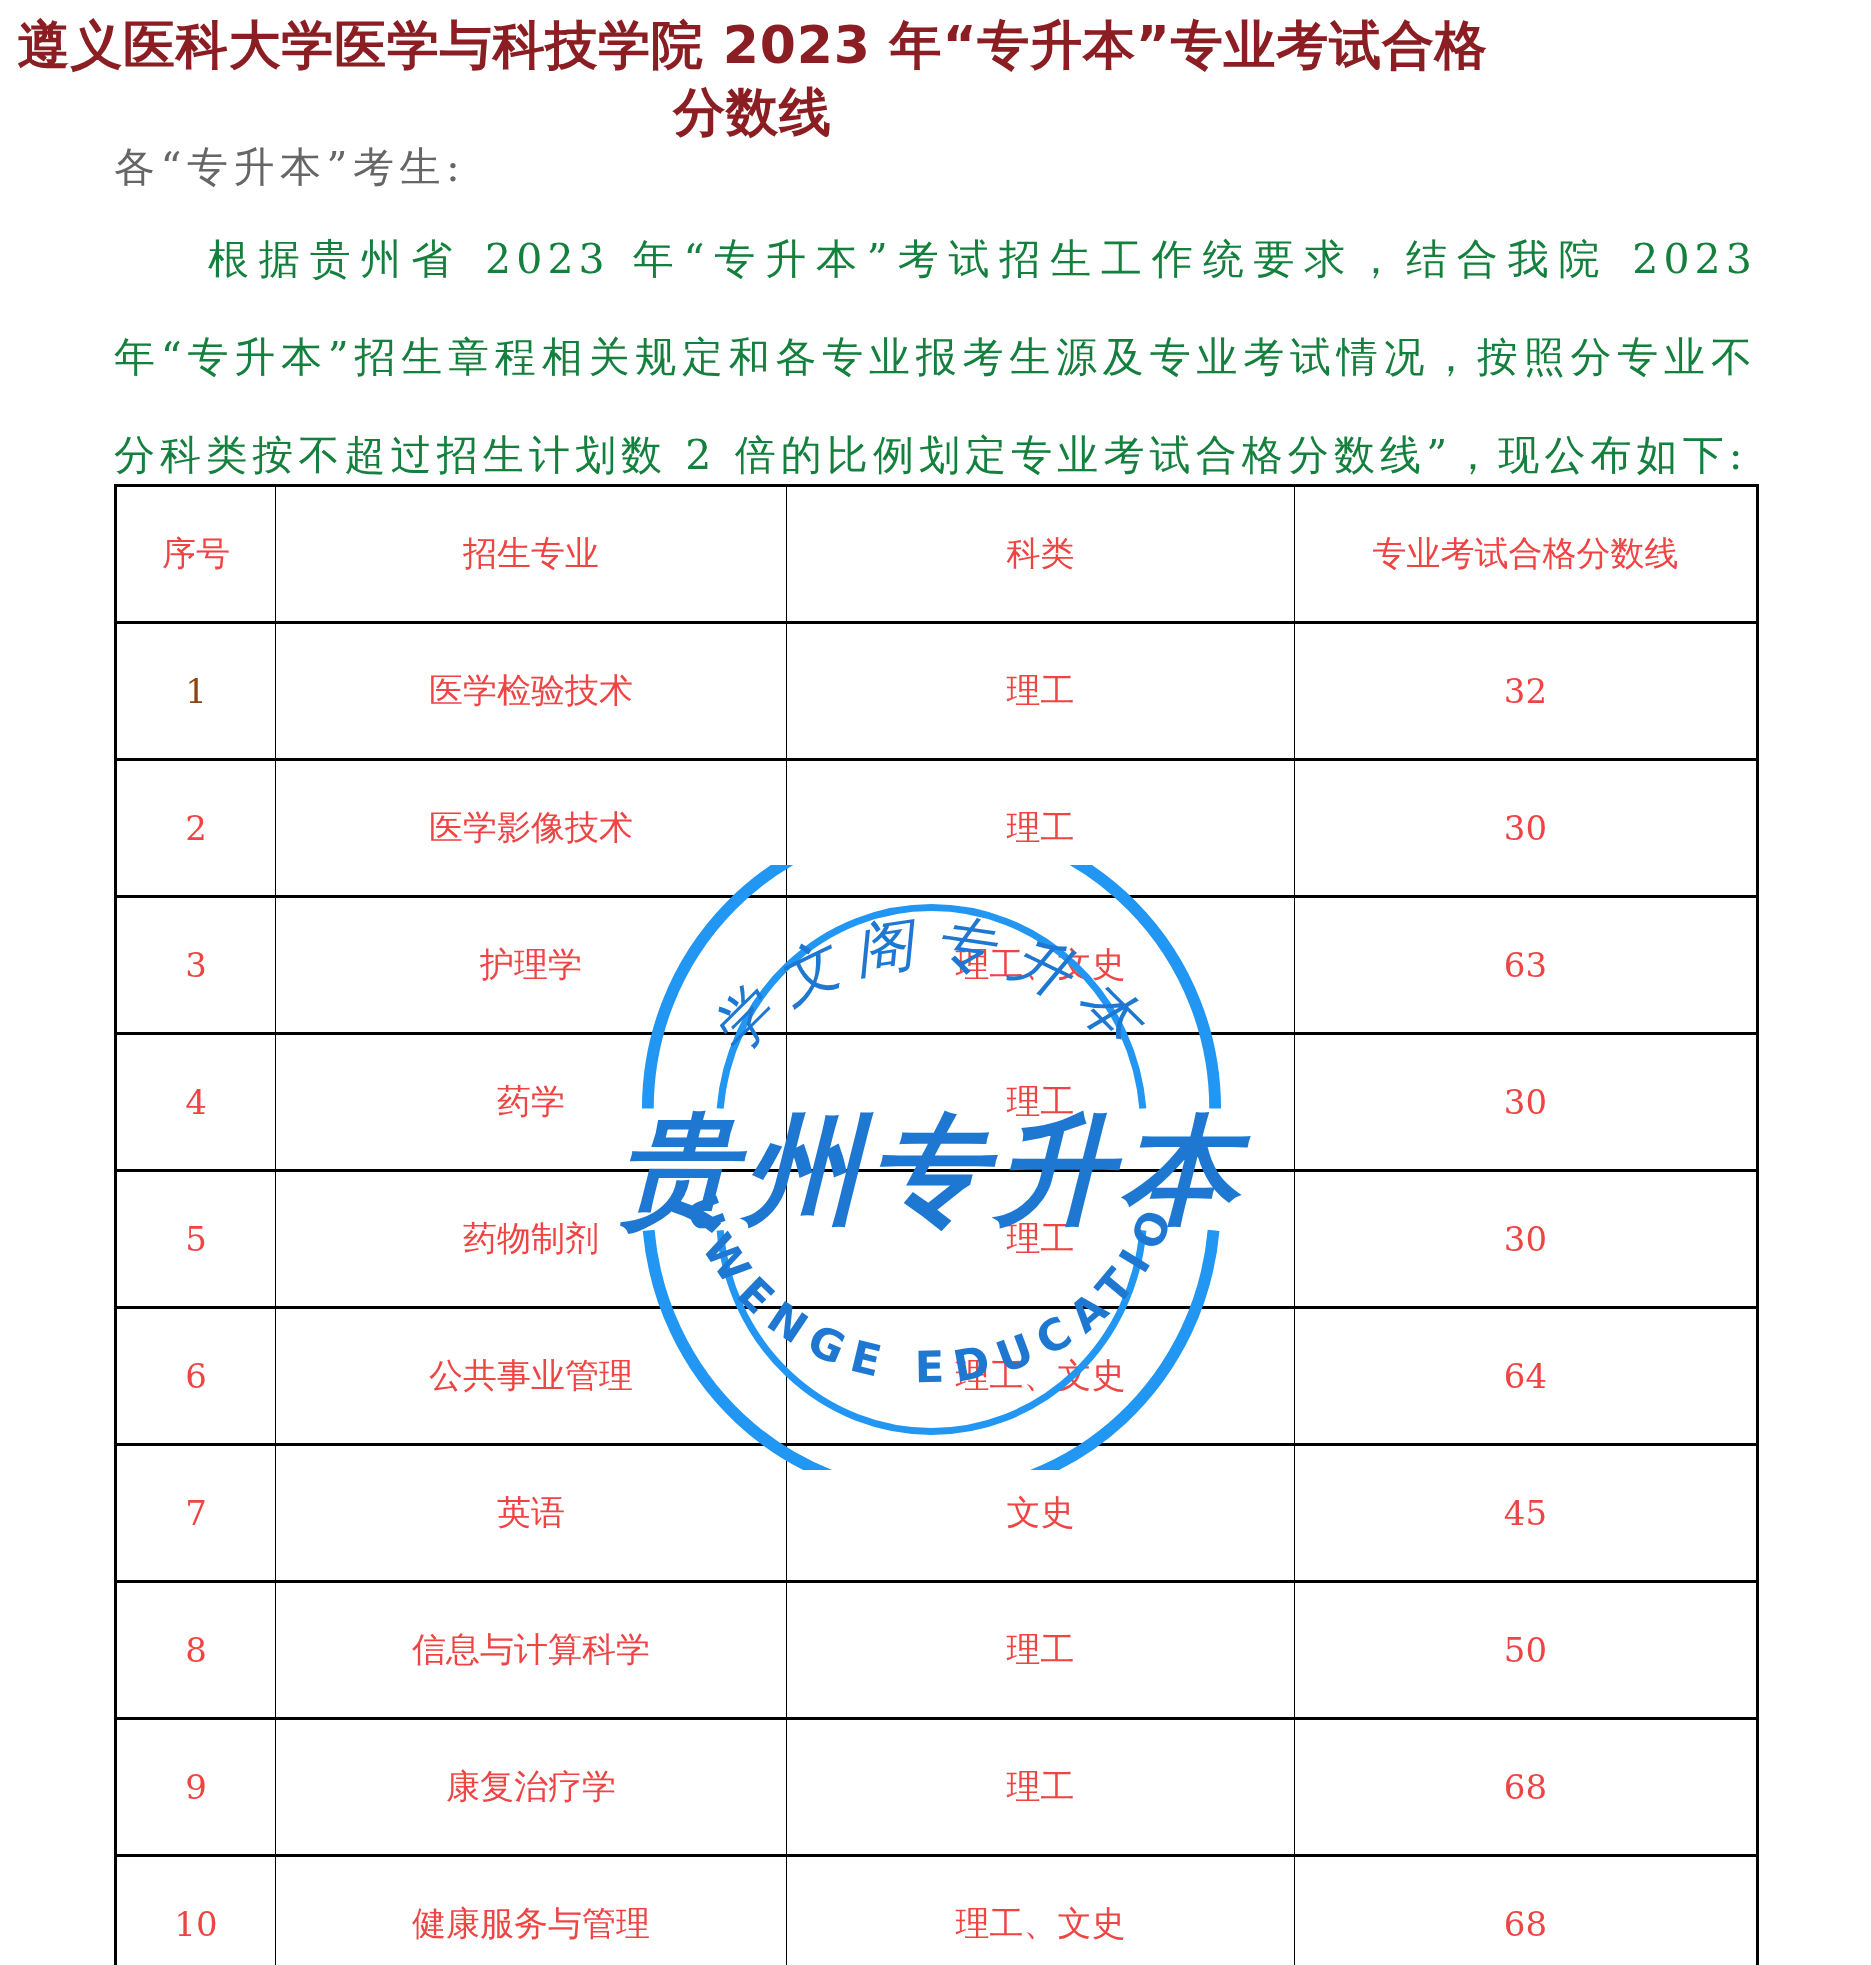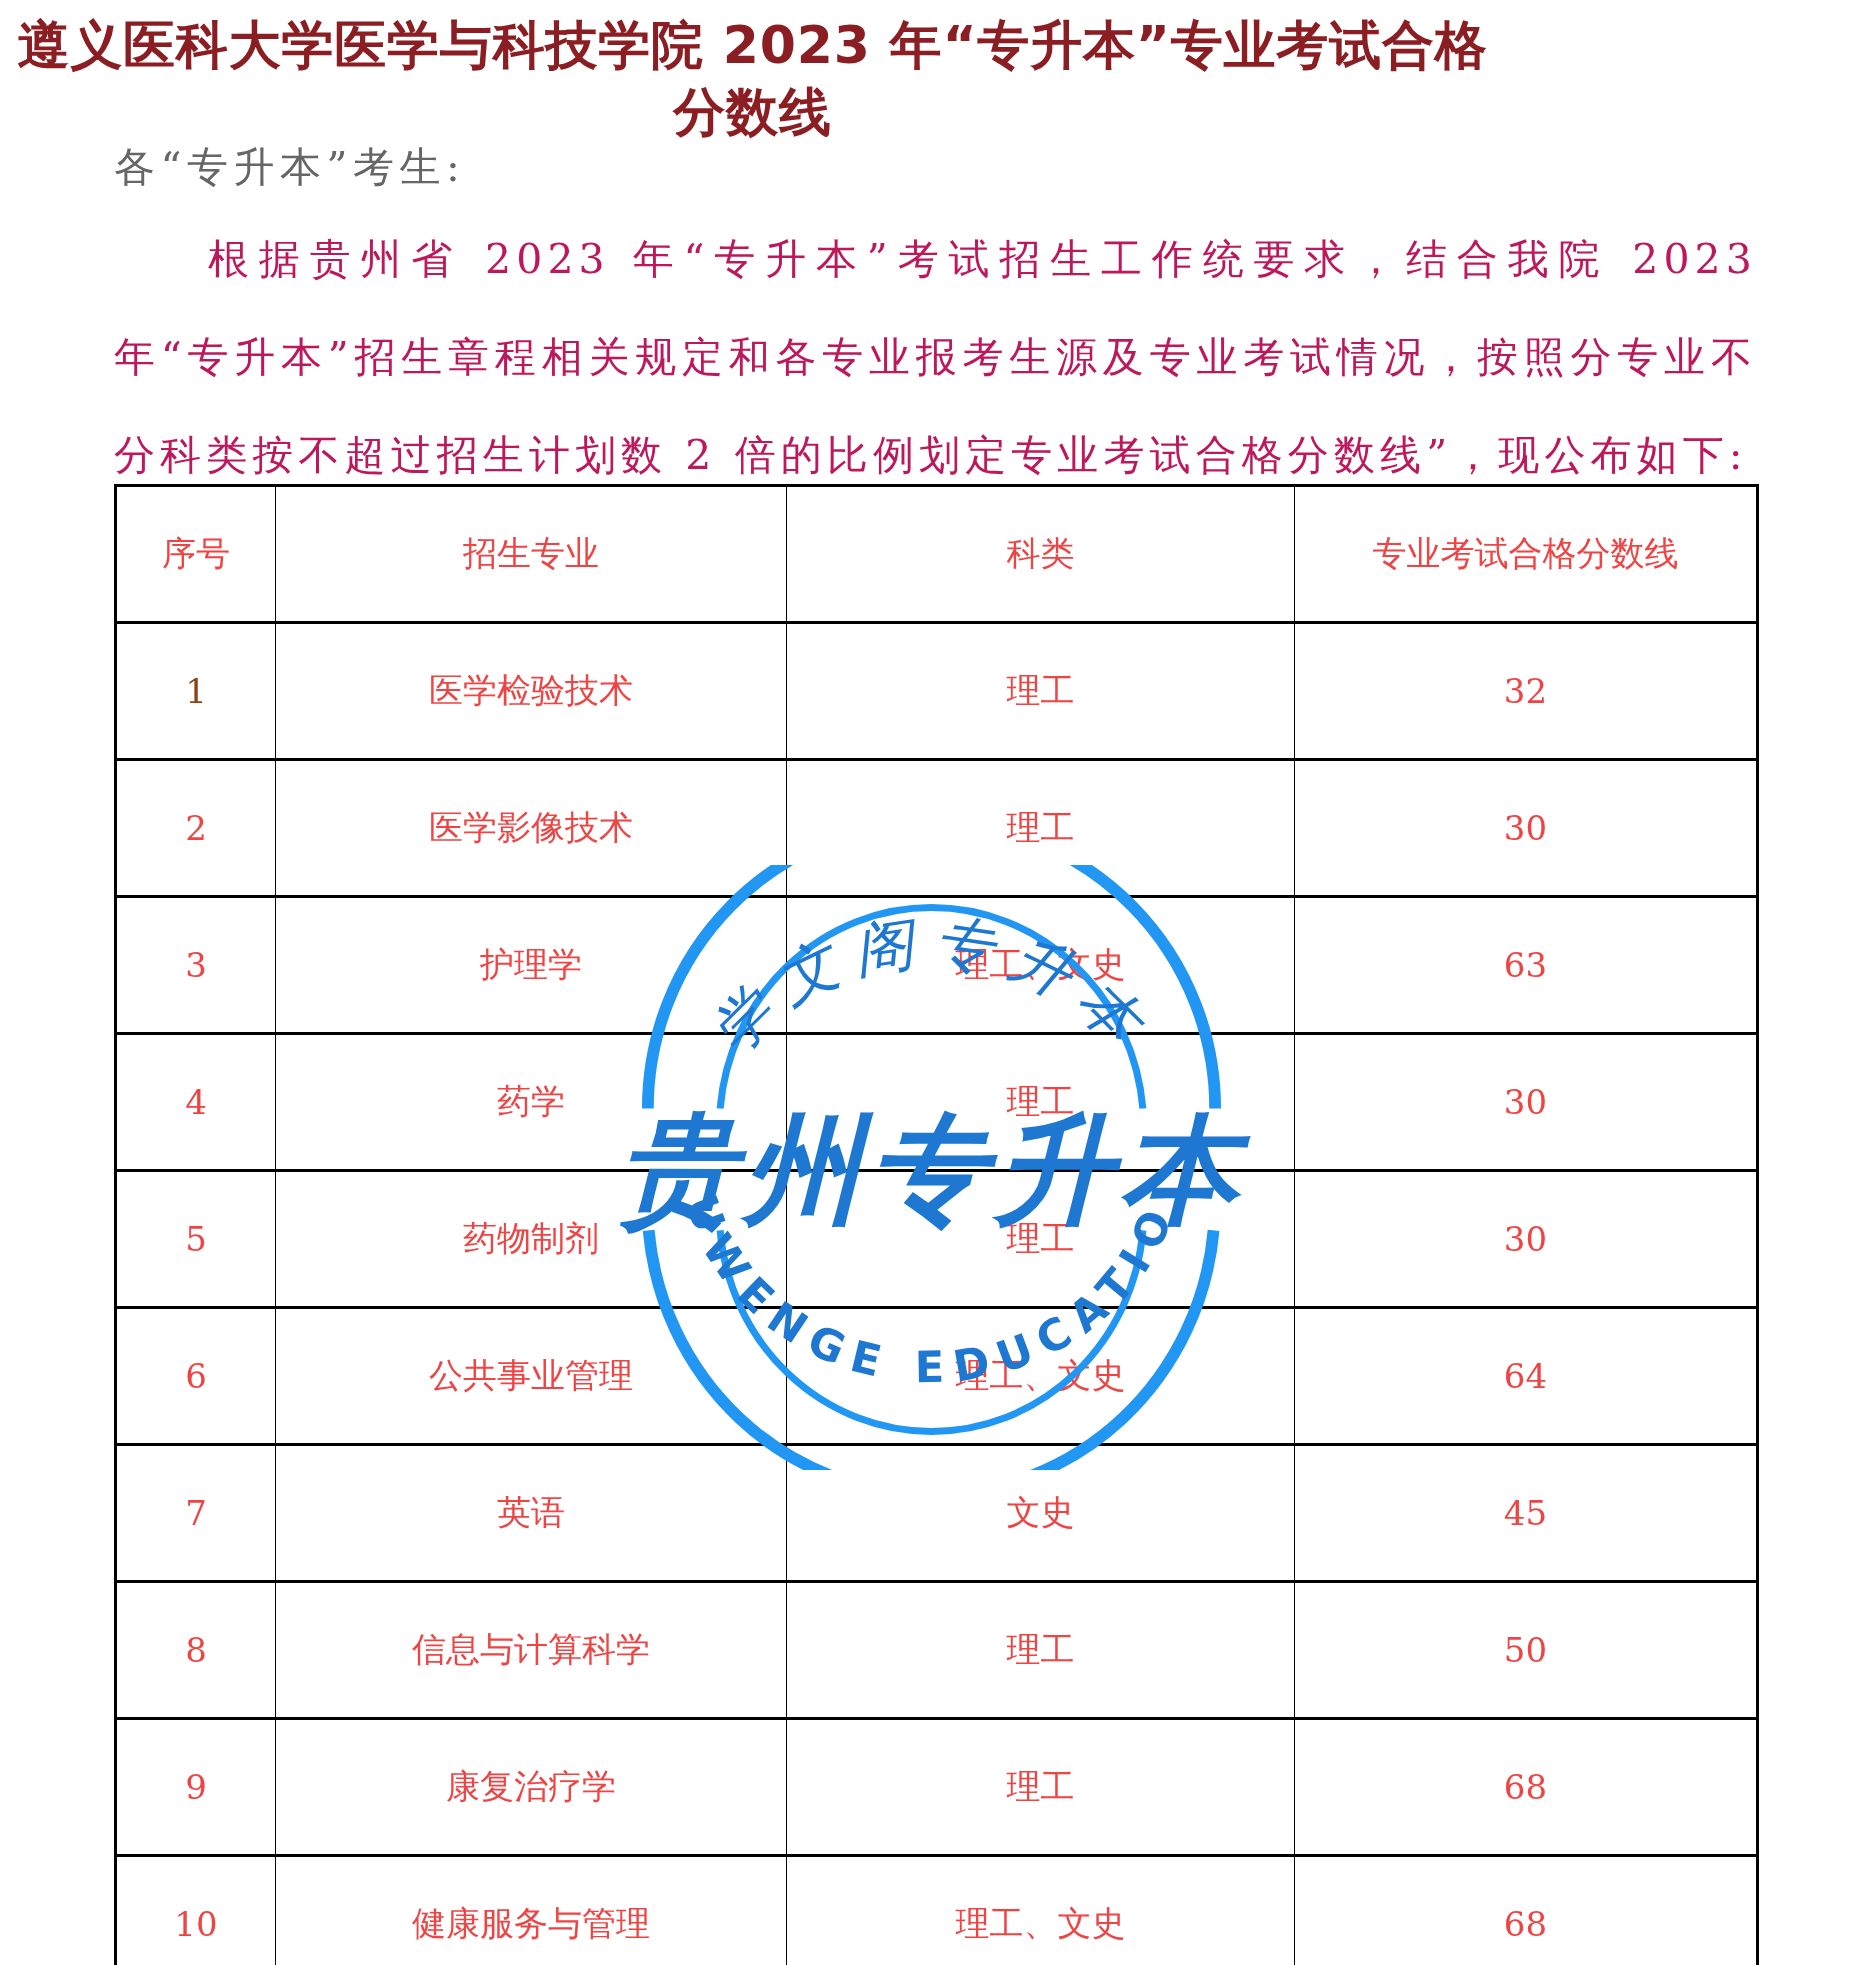--- a/index.html
+++ b/index.html
@@ -25,21 +25,21 @@
   .watermark { position: absolute; left: 574px; top: 865px; width: 715px; height: 605px;
                pointer-events: none; }
 </style>
 </head>
 <body>
 
 <div class="title" style="color:#8B1E23">遵义医科大学医学与科技学院 2023 年“专升本”专业考试合格分数线</div>
 
 <div class="greeting" style="color:#666666">各“专升本”考生:</div>
 
-<div class="para" style="color:#be185d">根据贵州省 2023 年“专升本”考试招生工作统要求，结合我院 2023 年“专升本”招生章程相关规定和各专业报考生源及专业考试情况，按照分专业不分科类按不超过招生计划数 2 倍的比例划定专业考试合格分数线”，现公布如下:</div>
+<div class="para" style="color:#15803d">根据贵州省 2023 年“专升本”考试招生工作统要求，结合我院 2023 年“专升本”招生章程相关规定和各专业报考生源及专业考试情况，按照分专业不分科类按不超过招生计划数 2 倍的比例划定专业考试合格分数线”，现公布如下:</div>
 
 <table class="scores">
   <colgroup>
     <col style="width:160px">
     <col style="width:511px">
     <col style="width:508px">
     <col style="width:463px">
   </colgroup>
   <thead>
     <tr>

